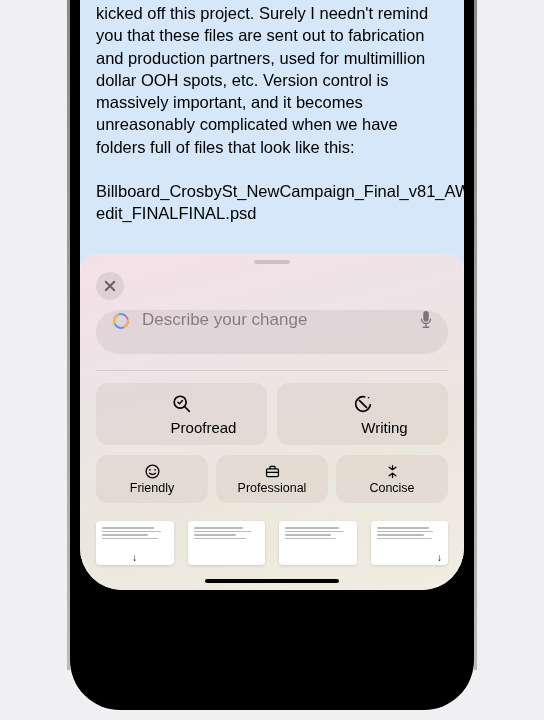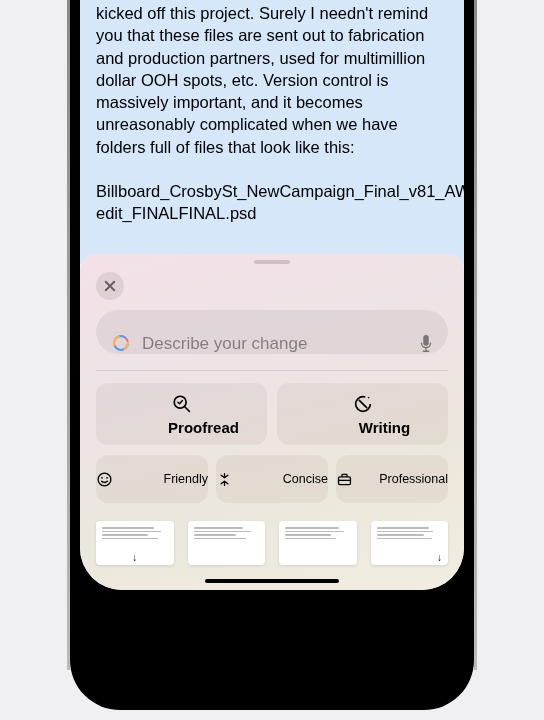--- a/index.html
+++ b/index.html
@@ -94,21 +94,21 @@
     color: rgba(0,0,0,0.55);
     font-size: 14px;
     cursor: pointer;
   }
   .input-row {
     margin: 0 16px;
     background: rgba(0,0,0,0.06);
     border-radius: 22px;
     height: 44px;
     display: flex;
-    align-items: flex-end;
+    align-items: flex-start;
     padding: 0 14px;
     gap: 10px;
   }
   .siri-icon {
     width: 22px;
     height: 22px;
     flex-shrink: 0;
   }
   .input-placeholder {
     flex: 1;
@@ -144,38 +144,38 @@
     cursor: pointer;
   }
   .big-btn .icon {
     width: 22px;
     height: 22px;
     color: #000;
   }
   .big-btn .label {
     font-size: 15px;
     color: #000;
-    font-weight: 700;
+    font-weight: 400;
     padding-left: 44px;
   }
   .small-row {
     display: flex;
     gap: 8px;
     padding: 0 16px;
     margin-top: 10px;
   }
   .small-btn {
     flex: 1;
     height: 48px;
     background: rgba(155,130,120,0.12);
     border-radius: 12px;
     display: flex;
-    flex-direction: row;
+    flex-direction: column;
     align-items: center;
-    justify-content: space-between;
+    justify-content: center;
     gap: 1px;
     cursor: pointer;
   }
   .small-btn .icon {
     width: 17px;
     height: 17px;
     color: #000;
   }
   .small-btn .label {
     font-size: 12.5px;
@@ -285,31 +285,31 @@
           <svg class="icon" viewBox="0 0 20 20">
             <circle cx="10" cy="10" r="7.5" fill="none" stroke="currentColor" stroke-width="1.5"></circle>
             <circle cx="7" cy="8" r="1" fill="currentColor"></circle>
             <circle cx="13" cy="8" r="1" fill="currentColor"></circle>
             <path d="M6.5 12 q3.5 3 7 0" stroke="currentColor" stroke-width="1.5" fill="none" stroke-linecap="round"></path>
           </svg>
           <span class="label">Friendly</span>
         </div>
         <div class="small-btn">
           <svg class="icon" viewBox="0 0 20 20">
-            <path d="M10 3 v5 M10 17 v-5 M6 5 l4 3 l4 -3 M6 15 l4 -3 l4 3" stroke="currentColor" stroke-width="1.5" fill="none" stroke-linecap="round" stroke-linejoin="round"></path>
-          </svg>
-          <span class="label">Concise</span>
-        </div>
-        <div class="small-btn">
-          <svg class="icon" viewBox="0 0 20 20">
             <rect x="3" y="7" width="14" height="9" rx="1.5" fill="none" stroke="currentColor" stroke-width="1.5"></rect>
             <path d="M7 7 v-2 a1 1 0 0 1 1-1 h4 a1 1 0 0 1 1 1 v2" fill="none" stroke="currentColor" stroke-width="1.5"></path>
             <line x1="3" y1="11" x2="17" y2="11" stroke="currentColor" stroke-width="1.5"></line>
           </svg>
           <span class="label">Professional</span>
+        </div>
+        <div class="small-btn">
+          <svg class="icon" viewBox="0 0 20 20">
+            <path d="M10 3 v5 M10 17 v-5 M6 5 l4 3 l4 -3 M6 15 l4 -3 l4 3" stroke="currentColor" stroke-width="1.5" fill="none" stroke-linecap="round" stroke-linejoin="round"></path>
+          </svg>
+          <span class="label">Concise</span>
         </div>
       </div>
 
       <div class="doc-row">
         <div class="doc-card">
           <div class="doc-lines">
             <div class="doc-line" style="width:80%"></div>
             <div class="doc-line" style="width:90%"></div>
             <div class="doc-line" style="width:70%"></div>
             <div class="doc-line" style="width:85%"></div>

